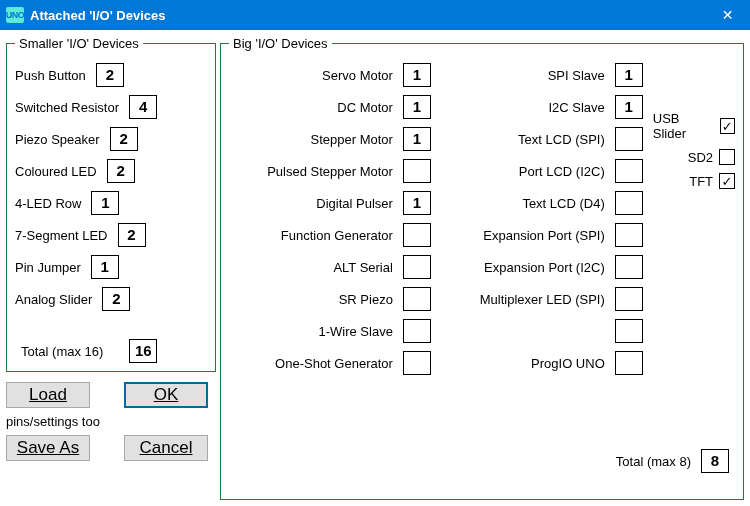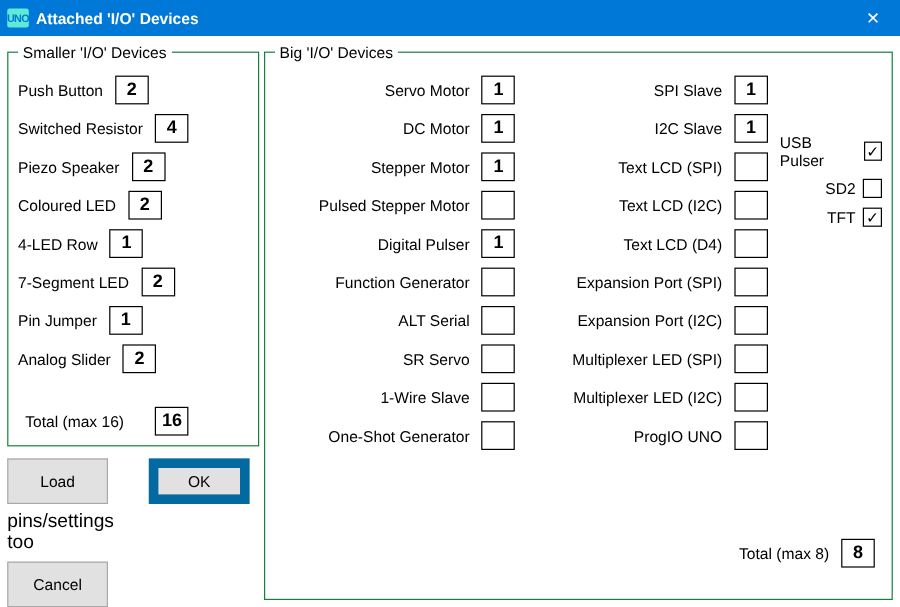--- a/index.html
+++ b/index.html
@@ -89,38 +89,39 @@
   }
   .total-row {
     display: flex; align-items: center; gap: 26px;
     margin-top: 28px;
     margin-left: 6px;
   }
 
   .btn {
     border: 1px solid #a8a8a8;
     background: #e1e1e1;
-    height: 38px;
+    height: 26px;
     display: inline-flex; align-items: center; justify-content: center;
-    font-size: 13px;
+    font-size: 17px;
     cursor: default;
-  }
-  .btn.primary { border: 8px solid #0369a1; background:#e1e1e1; }
+    text-decoration: underline;
+  }
+  .btn.primary { border: 2px solid #0369a1; background:#e1e1e1; }
   .btn-wide { width: 84px; }
   .btn-ok { width: 84px; }
 
   .button-area {
     margin-top: 10px;
     display: grid;
     grid-template-columns: 100px 100px;
     column-gap: 18px;
     row-gap: 6px;
     align-items: center;
   }
-  .pins-label { font-size: 16px; grid-column: 1; }
+  .pins-label { font-size: 13px; grid-column: 1; }
   
   .big-inner {
     display: flex;
     gap: 10px;
     align-items: flex-start;
     margin-top: 6px;
   }
   .big-col { display: flex; flex-direction: column; gap: 8px; width: 210px; }
   .big-col .row { justify-content: flex-end; }
   
@@ -192,20 +193,21 @@
         <span class="lbl">Total (max 16)</span>
         <span class="numbox">16</span>
       </div>
     </fieldset>
 
     <div class="button-area">
       <div class="btn btn-wide">Load</div>
       <div class="btn btn-ok primary">OK</div>
       <div class="pins-label">pins/settings too</div>
       <div></div>
+      <div class="btn btn-wide">Save As</div>
       <div class="btn btn-ok">Cancel</div>
     </div>
   </div>
 
   <div class="right-col">
     <fieldset class="group">
       <legend>Big 'I/O' Devices</legend>
       <div class="big-inner">
         <div class="big-col" id="big-col1">
             <div class="row">
@@ -230,21 +232,21 @@
             </div>
             <div class="row">
               <span class="lbl">Function Generator</span>
               <span class="numbox"></span>
             </div>
             <div class="row">
               <span class="lbl">ALT Serial</span>
               <span class="numbox"></span>
             </div>
             <div class="row">
-              <span class="lbl">SR Servo</span>
+              <span class="lbl">SR Piezo</span>
               <span class="numbox"></span>
             </div>
             <div class="row">
               <span class="lbl">1-Wire Slave</span>
               <span class="numbox"></span>
             </div>
             <div class="row">
               <span class="lbl">One-Shot Generator</span>
               <span class="numbox"></span>
             </div>
@@ -256,51 +258,50 @@
             </div>
             <div class="row">
               <span class="lbl">I2C Slave</span>
               <span class="numbox">1</span>
             </div>
             <div class="row">
               <span class="lbl">Text LCD (SPI)</span>
               <span class="numbox"></span>
             </div>
             <div class="row">
-              <span class="lbl">Text LCD (I2C)</span>
+              <span class="lbl">Port LCD (I2C)</span>
               <span class="numbox"></span>
             </div>
             <div class="row">
               <span class="lbl">Text LCD (D4)</span>
               <span class="numbox"></span>
             </div>
             <div class="row">
               <span class="lbl">Expansion Port (SPI)</span>
               <span class="numbox"></span>
             </div>
             <div class="row">
               <span class="lbl">Expansion Port (I2C)</span>
               <span class="numbox"></span>
             </div>
             <div class="row">
               <span class="lbl">Multiplexer LED (SPI)</span>
               <span class="numbox"></span>
             </div>
             <div class="row">
-              <span class="lbl">Multiplexer LED (I2C)</span>
               <span class="numbox"></span>
             </div>
             <div class="row">
               <span class="lbl">ProgIO UNO</span>
               <span class="numbox"></span>
             </div>
           </div>
         <div class="check-col" id="check-col">
             <div class="check-row">
-              <span>USB Pulser</span>
+              <span>USB Slider</span>
               <span class="chk">✓</span>
             </div>
             <div class="check-row">
               <span>SD2</span>
               <span class="chk"></span>
             </div>
             <div class="check-row">
               <span>TFT</span>
               <span class="chk">✓</span>
             </div>

